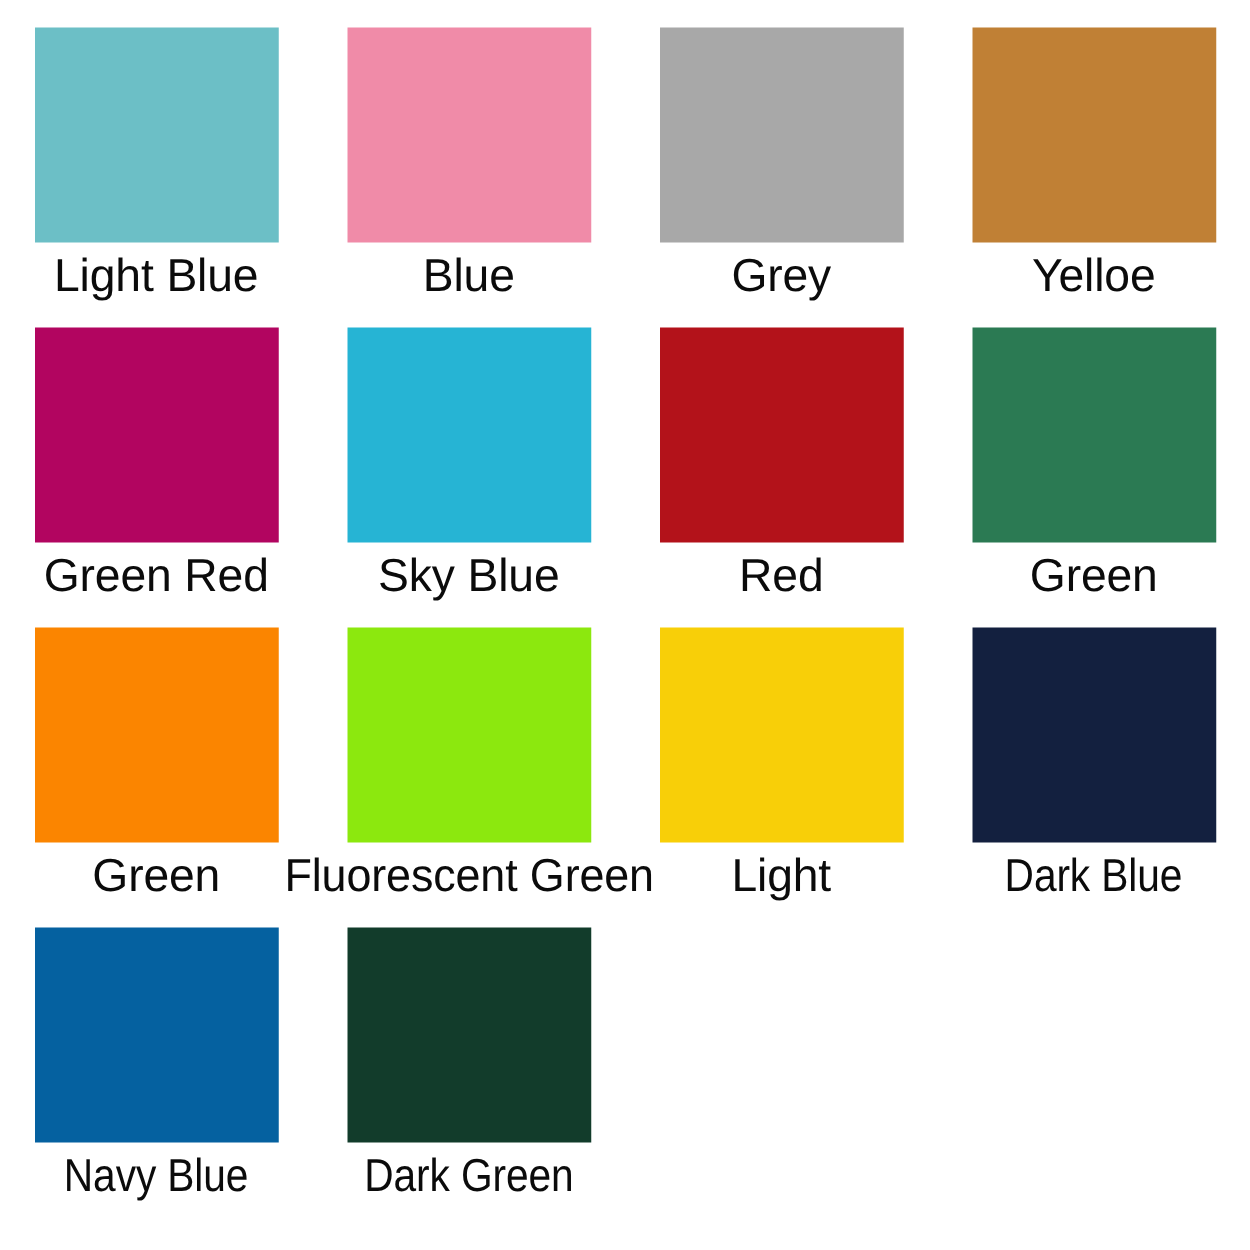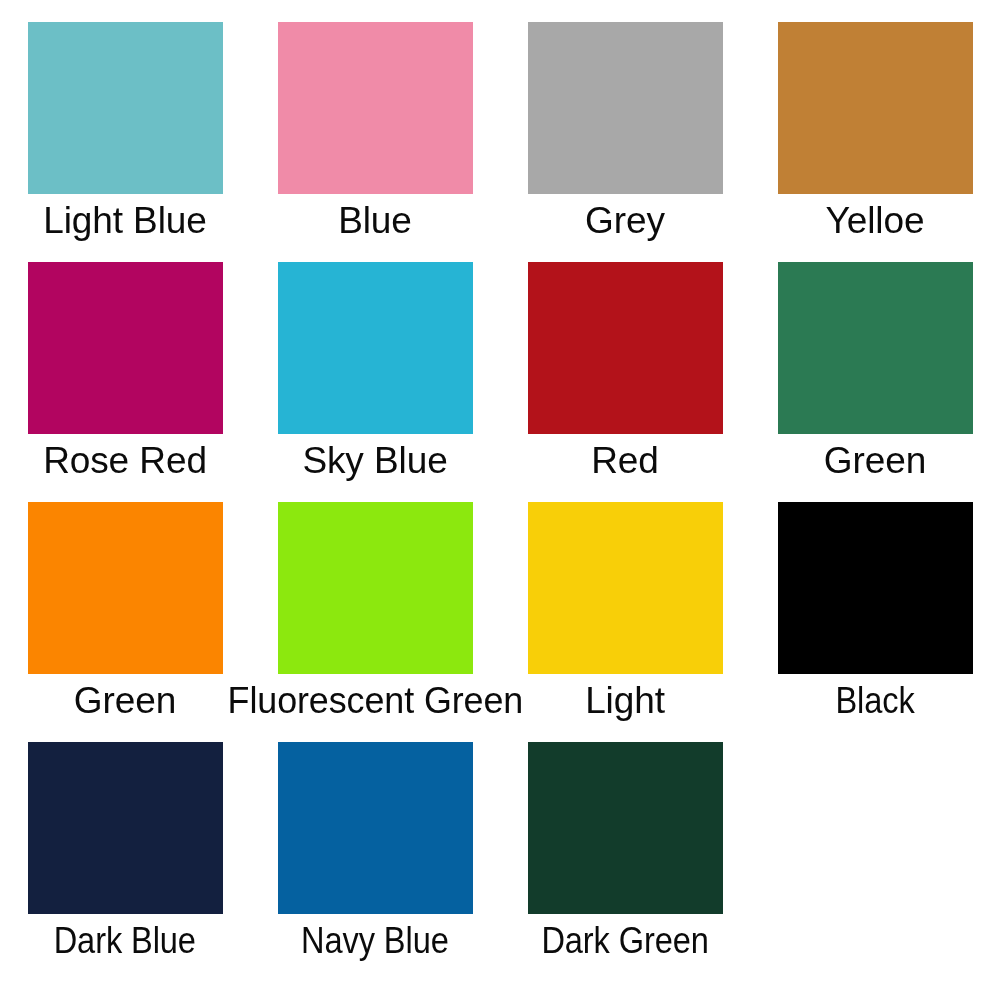--- a/index.html
+++ b/index.html
@@ -69,21 +69,21 @@
     <div class="swatch-cell row-1">
       <span class="swatch-chip" style="background-color: rgb(168, 168, 168);"></span>
       <span class="swatch-label">Grey</span>
     </div>
     <div class="swatch-cell row-2">
       <span class="swatch-chip" style="background-color: rgb(192, 128, 53);"></span>
       <span class="swatch-label">Yelloe</span>
     </div>
     <div class="swatch-cell row-2">
       <span class="swatch-chip" style="background-color: rgb(178, 5, 96);"></span>
-      <span class="swatch-label">Rose Red</span>
+      <span class="swatch-label">Green Red</span>
     </div>
     <div class="swatch-cell row-2">
       <span class="swatch-chip" style="background-color: rgb(38, 180, 212);"></span>
       <span class="swatch-label">Sky Blue</span>
     </div>
     <div class="swatch-cell row-2">
       <span class="swatch-chip" style="background-color: rgb(179, 18, 26);"></span>
       <span class="swatch-label">Red</span>
     </div>
     <div class="swatch-cell row-3">
@@ -96,24 +96,20 @@
     </div>
     <div class="swatch-cell row-3">
       <span class="swatch-chip" style="background-color: rgb(140, 232, 14);"></span>
       <span class="swatch-label label-wide">Fluorescent Green</span>
     </div>
     <div class="swatch-cell row-3">
       <span class="swatch-chip" style="background-color: rgb(248, 207, 8);"></span>
       <span class="swatch-label">Light</span>
     </div>
     <div class="swatch-cell row-4">
-      <span class="swatch-chip" style="background-color: rgb(0, 0, 0);"></span>
-      <span class="swatch-label">Black</span>
-    </div>
-    <div class="swatch-cell row-4">
       <span class="swatch-chip" style="background-color: rgb(19, 32, 63);"></span>
       <span class="swatch-label">Dark Blue</span>
     </div>
     <div class="swatch-cell row-4">
       <span class="swatch-chip" style="background-color: rgb(5, 97, 160);"></span>
       <span class="swatch-label">Navy Blue</span>
     </div>
     <div class="swatch-cell row-4">
       <span class="swatch-chip" style="background-color: rgb(18, 60, 43);"></span>
       <span class="swatch-label">Dark Green</span>

